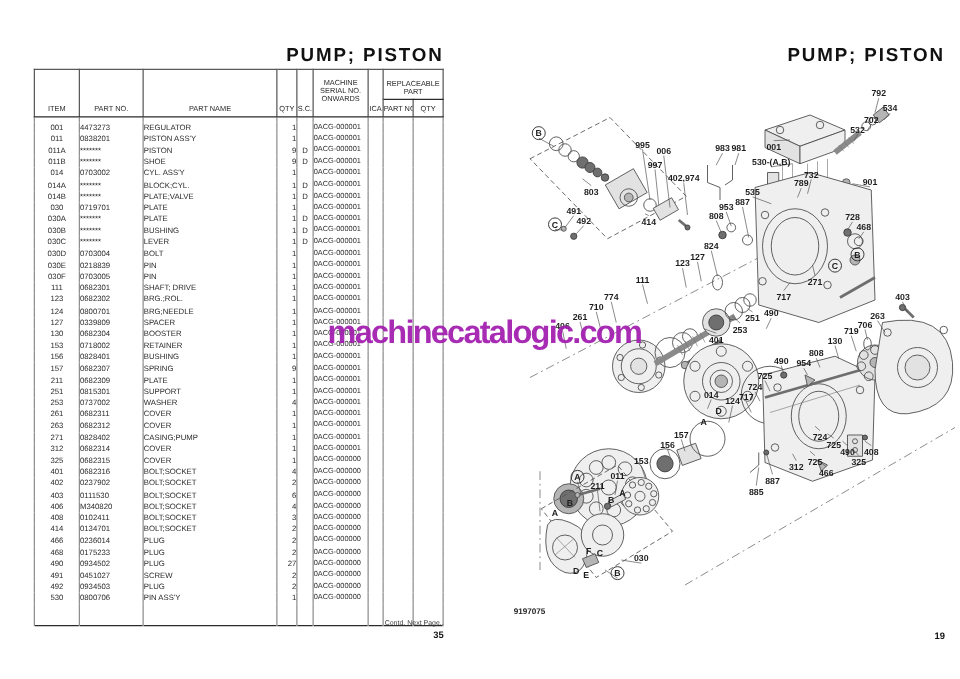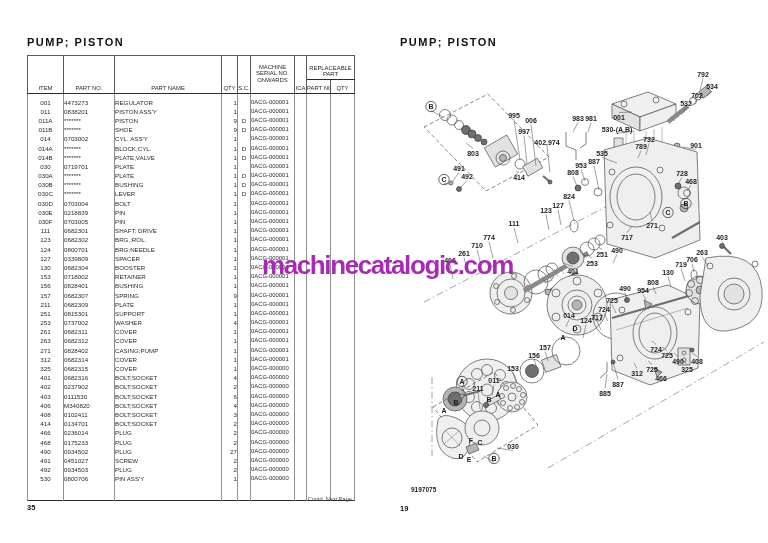--- a/index.html
+++ b/index.html
@@ -1,22 +1,22 @@
 <!DOCTYPE html>
 <html><head>
 <meta charset="utf-8">
 <style>
   html,body{margin:0;padding:0;}
   body{
     width:768px;height:543px;position:relative;background:#ffffff;
     font-family:"Liberation Sans",sans-serif;color:#1e1e1e;overflow:hidden;
   }
   .page-title{
-    position:absolute;top:36px;text-align:left;
-    font-size:11px;font-weight:bold;letter-spacing:1.5px;color:#111;
+    position:absolute;top:36px;text-align:right;
+    font-size:15px;font-weight:bold;letter-spacing:1.5px;color:#111;
   }
   .page-title.left{left:27px;width:328px;}
   .page-title.right{left:400px;width:356px;}
 
   
   table.parts{
     position:absolute;left:27px;top:55px;width:328px;height:437px;
     border-collapse:collapse;table-layout:fixed;
     font-size:6.2px;line-height:9px;color:#2a2a2a;
   }
@@ -38,21 +38,21 @@
   td.c-name{text-align:left;padding-left:5px;}
   td.c-qty{text-align:right;padding-right:3px;}
   td.c-sc{text-align:center;}
   td.c-serial{text-align:left;padding-left:3px;font-size:5.9px;}
   tbody tr{height:9.2px;}
   tbody tr.filler{height:17px;}
   tbody tr.spacer{height:4px;}
 
   .contd-note{position:absolute;left:235px;top:496px;width:120px;text-align:right;
     font-size:5.6px;color:#444;}
-  .pageno{position:absolute;text-align:left;font-size:7.5px;font-weight:bold;color:#111;}
+  .pageno{position:absolute;text-align:right;font-size:7.5px;font-weight:bold;color:#111;}
   .pageno.left{left:27px;width:328px;top:503px;}
   .pageno.right{left:400px;width:356px;top:504px;}
   .fig-number{position:absolute;left:411px;top:486px;font-size:6.5px;font-weight:bold;color:#222;}
 
   
   svg.diagram{position:absolute;left:0;top:0;width:768px;height:543px;}
   .draw *{vector-effect:non-scaling-stroke;}
   .s{stroke:#4b4b4b;stroke-width:0.7;fill:none;}
   .sf{stroke:#4b4b4b;stroke-width:0.7;fill:#efefef;}
   .sf2{stroke:#4b4b4b;stroke-width:0.7;fill:#e2e2e2;}

